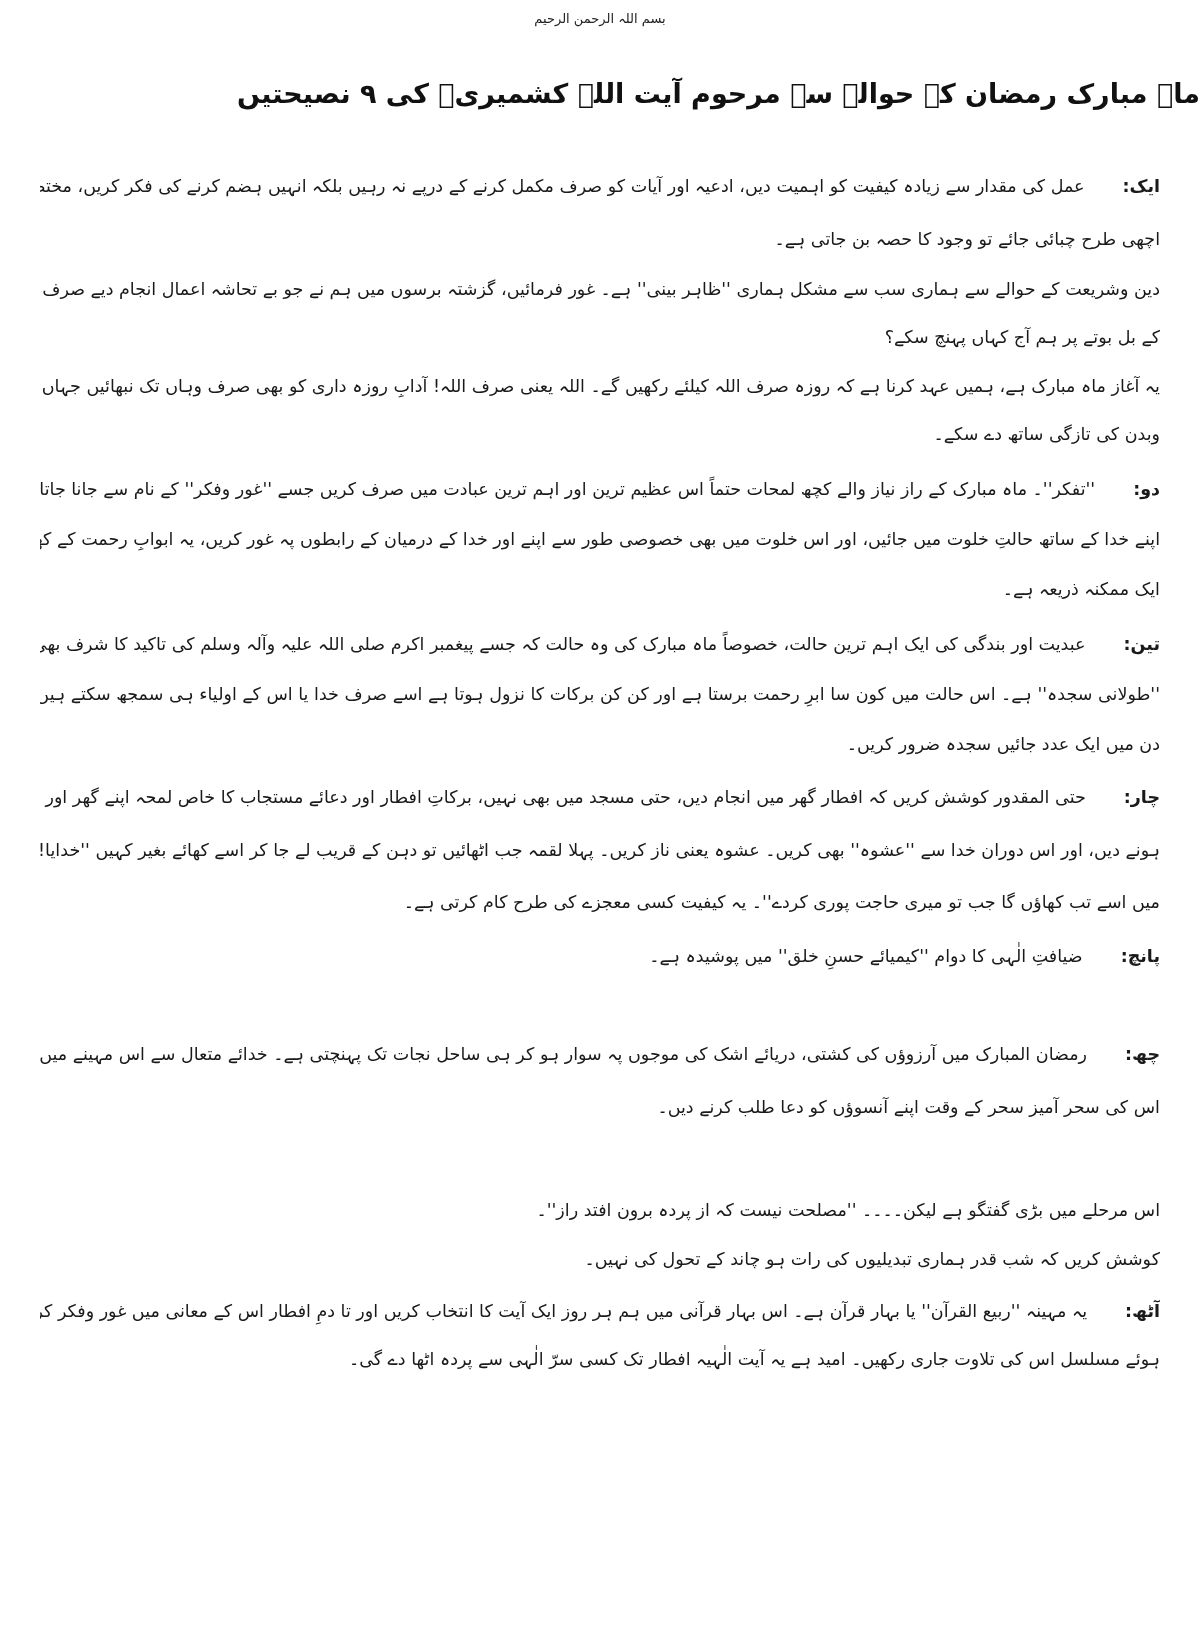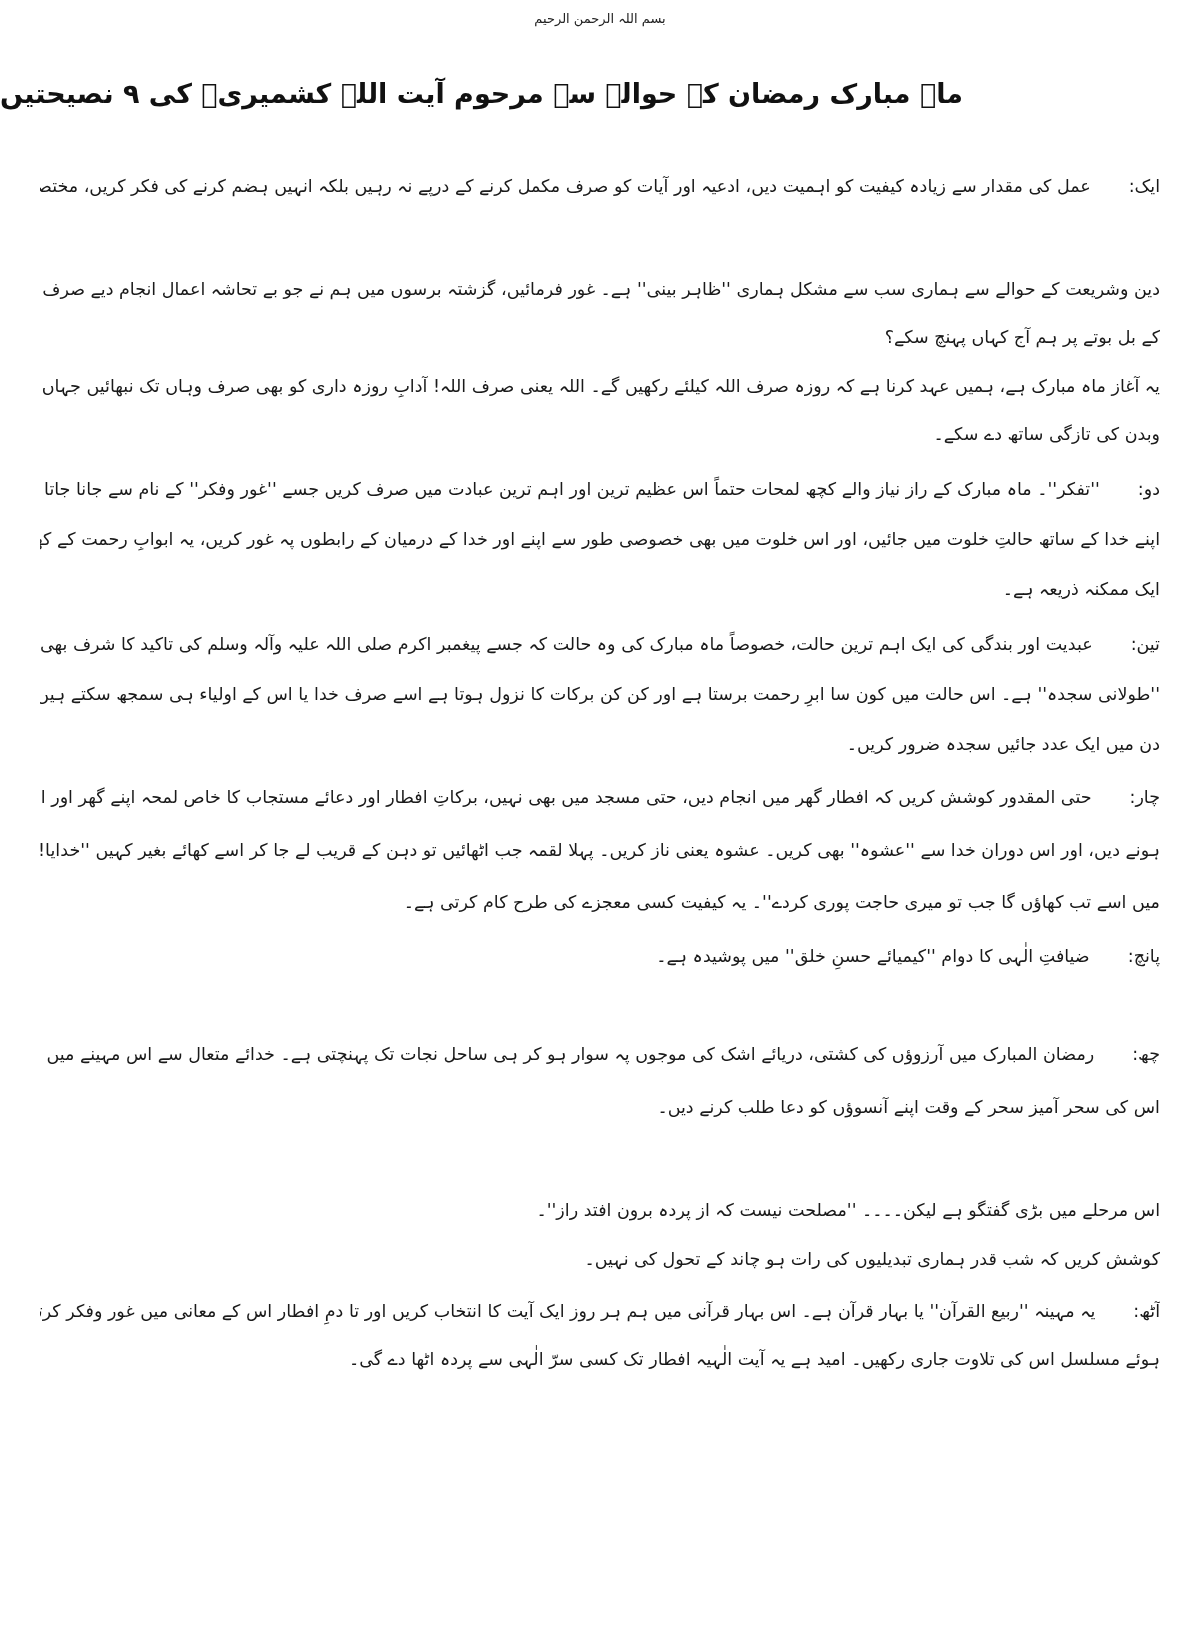--- a/index.html
+++ b/index.html
@@ -25,56 +25,57 @@
       left: 0; right: 0;
       text-align: center;
       font-size: 13px;
       color: #222;
       margin-top: 8px;
     }
     .title {
       position: absolute;
       top: 78px;
       left: 0; right: 0;
-      text-align: left;
+      text-align: right;
       font-size: 27px;
       font-weight: bold;
       color: #111;
     }
     .line {
       position: absolute;
       right: 40px;
       left: 40px;
       font-size: 17.5px;
       line-height: 28px;
       white-space: nowrap;
       overflow: hidden;
       text-align: right;
     }
     .label {
-      font-weight: normal;
+      font-weight: bold;
       display: inline-block;
       margin-left: 38px;
     }
     .closing {
       position: absolute;
       top: 1535px;
       left: 0; right: 0;
       text-align: center;
       font-size: 20px;
     }
   </style>
 </head>
 <body>
 
 <div class="page">
   <div class="bismillah">بسم اللہ الرحمن الرحیم</div>
   <div class="title">ماہ مبارک رمضان کے حوالے سے مرحوم آیت اللہ کشمیریؒ کی ۹ نصیحتیں</div>
 
   <div class="line" style="top:172px"><span class="label">ایک:</span><span>عمل کی مقدار سے زیادہ کیفیت کو اہمیت دیں، ادعیہ اور آیات کو صرف مکمل کرنے کے درپے نہ رہیں بلکہ انہیں ہضم کرنے کی فکر کریں، مختصر غذا بھی اگر</span></div>
+  <div class="line" style="top:225px">اچھی طرح چبائی جائے تو وجود کا حصہ بن جاتی ہے۔</div>
   <div class="line" style="top:275px">دین وشریعت کے حوالے سے ہماری سب سے مشکل ہماری ''ظاہر بینی'' ہے۔ غور فرمائیں، گزشتہ برسوں میں ہم نے جو بے تحاشہ اعمال انجام دیے صرف ان</div>
   <div class="line" style="top:323px">کے بل بوتے پر ہم آج کہاں پہنچ سکے؟</div>
   <div class="line" style="top:372px">یہ آغاز ماہ مبارک ہے، ہمیں عہد کرنا ہے کہ روزہ صرف اللہ کیلئے رکھیں گے۔ اللہ یعنی صرف اللہ! آدابِ روزہ داری کو بھی صرف وہاں تک نبھائیں جہاں تک روح</div>
   <div class="line" style="top:420px">وبدن کی تازگی ساتھ دے سکے۔</div>
 
   <div class="line" style="top:475px"><span class="label">دو:</span><span>''تفکر''۔ ماہ مبارک کے راز نیاز والے کچھ لمحات حتماً اس عظیم ترین اور اہم ترین عبادت میں صرف کریں جسے ''غور وفکر'' کے نام سے جانا جاتا ہے۔</span></div>
   <div class="line" style="top:525px">اپنے خدا کے ساتھ حالتِ خلوت میں جائیں، اور اس خلوت میں بھی خصوصی طور سے اپنے اور خدا کے درمیان کے رابطوں پہ غور کریں، یہ ابوابِ رحمت کے کھلنے کا</div>
   <div class="line" style="top:575px">ایک ممکنہ ذریعہ ہے۔</div>
 
   <div class="line" style="top:630px"><span class="label">تین:</span><span>عبدیت اور بندگی کی ایک اہم ترین حالت، خصوصاً ماہ مبارک کی وہ حالت کہ جسے پیغمبر اکرم صلی اللہ علیہ وآلہ وسلم کی تاکید کا شرف بھی حاصل ہے، اس حالت کا نام</span></div>

